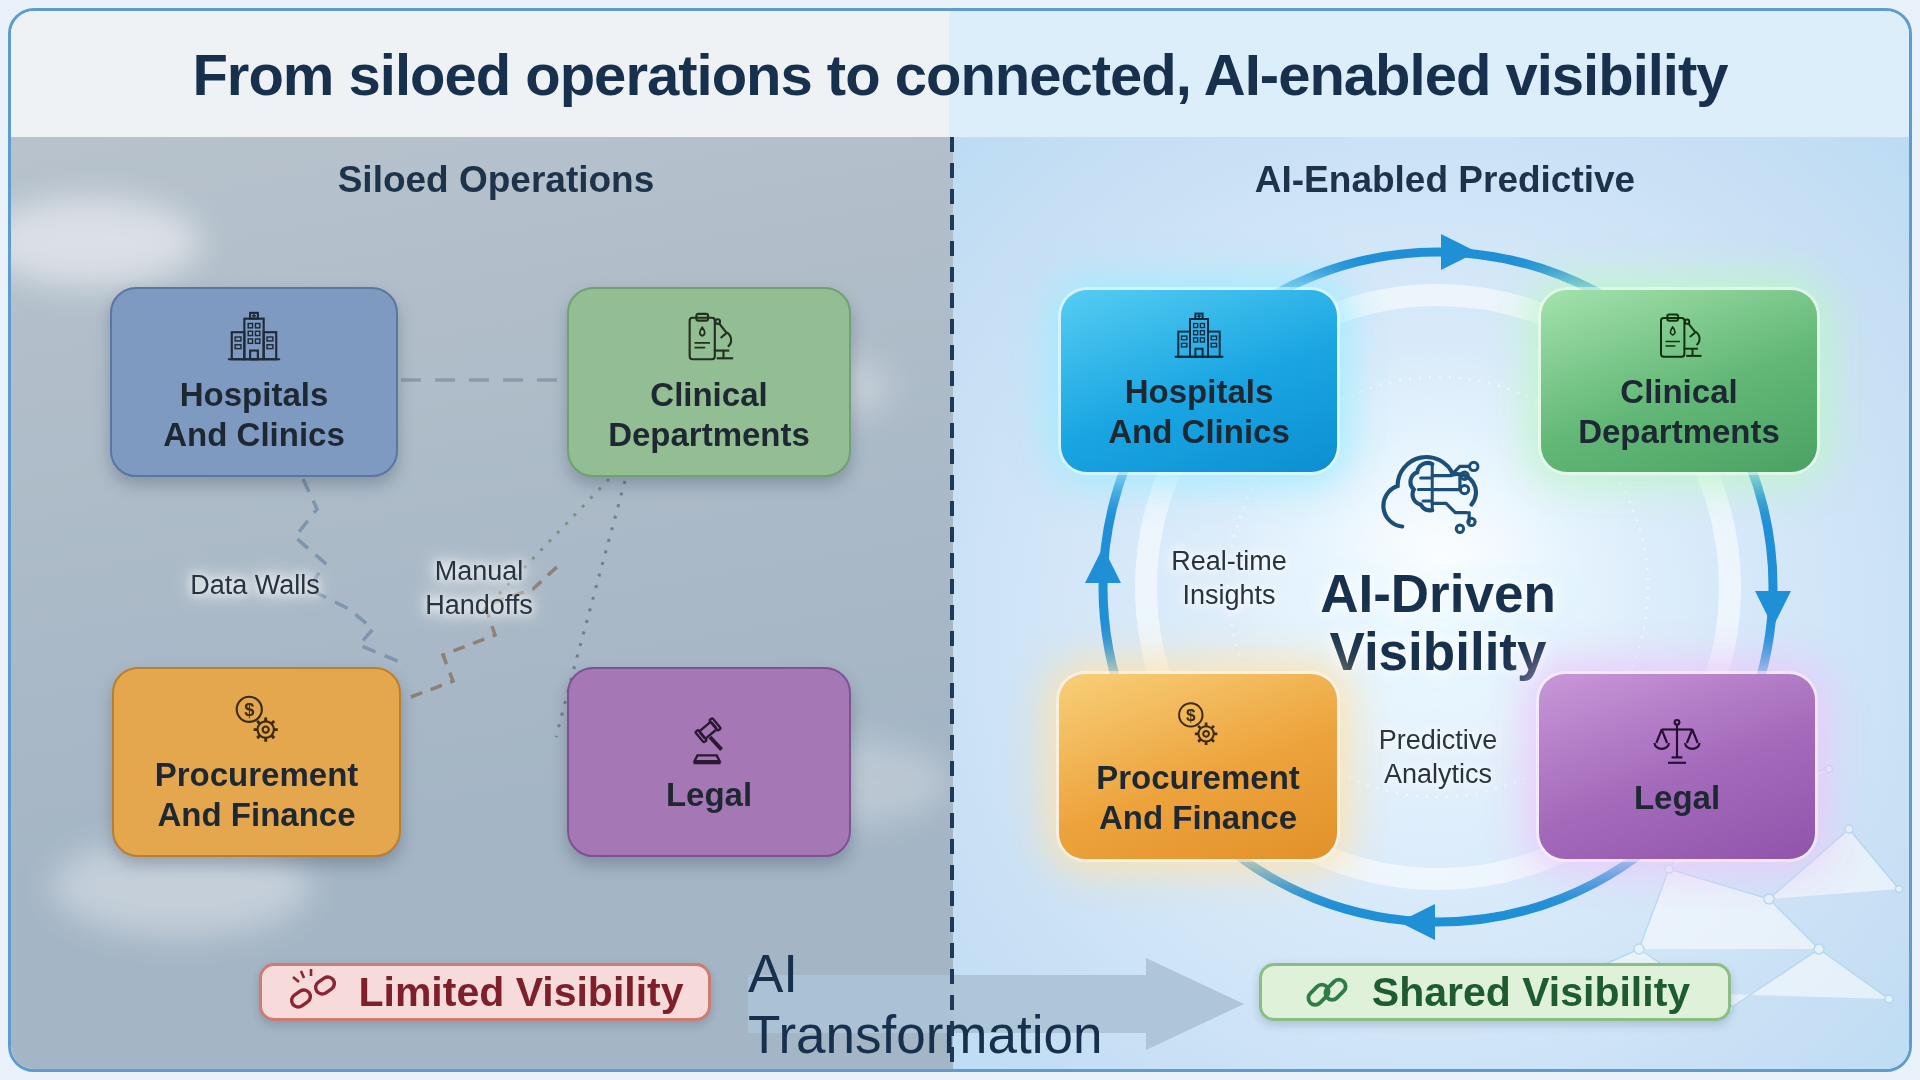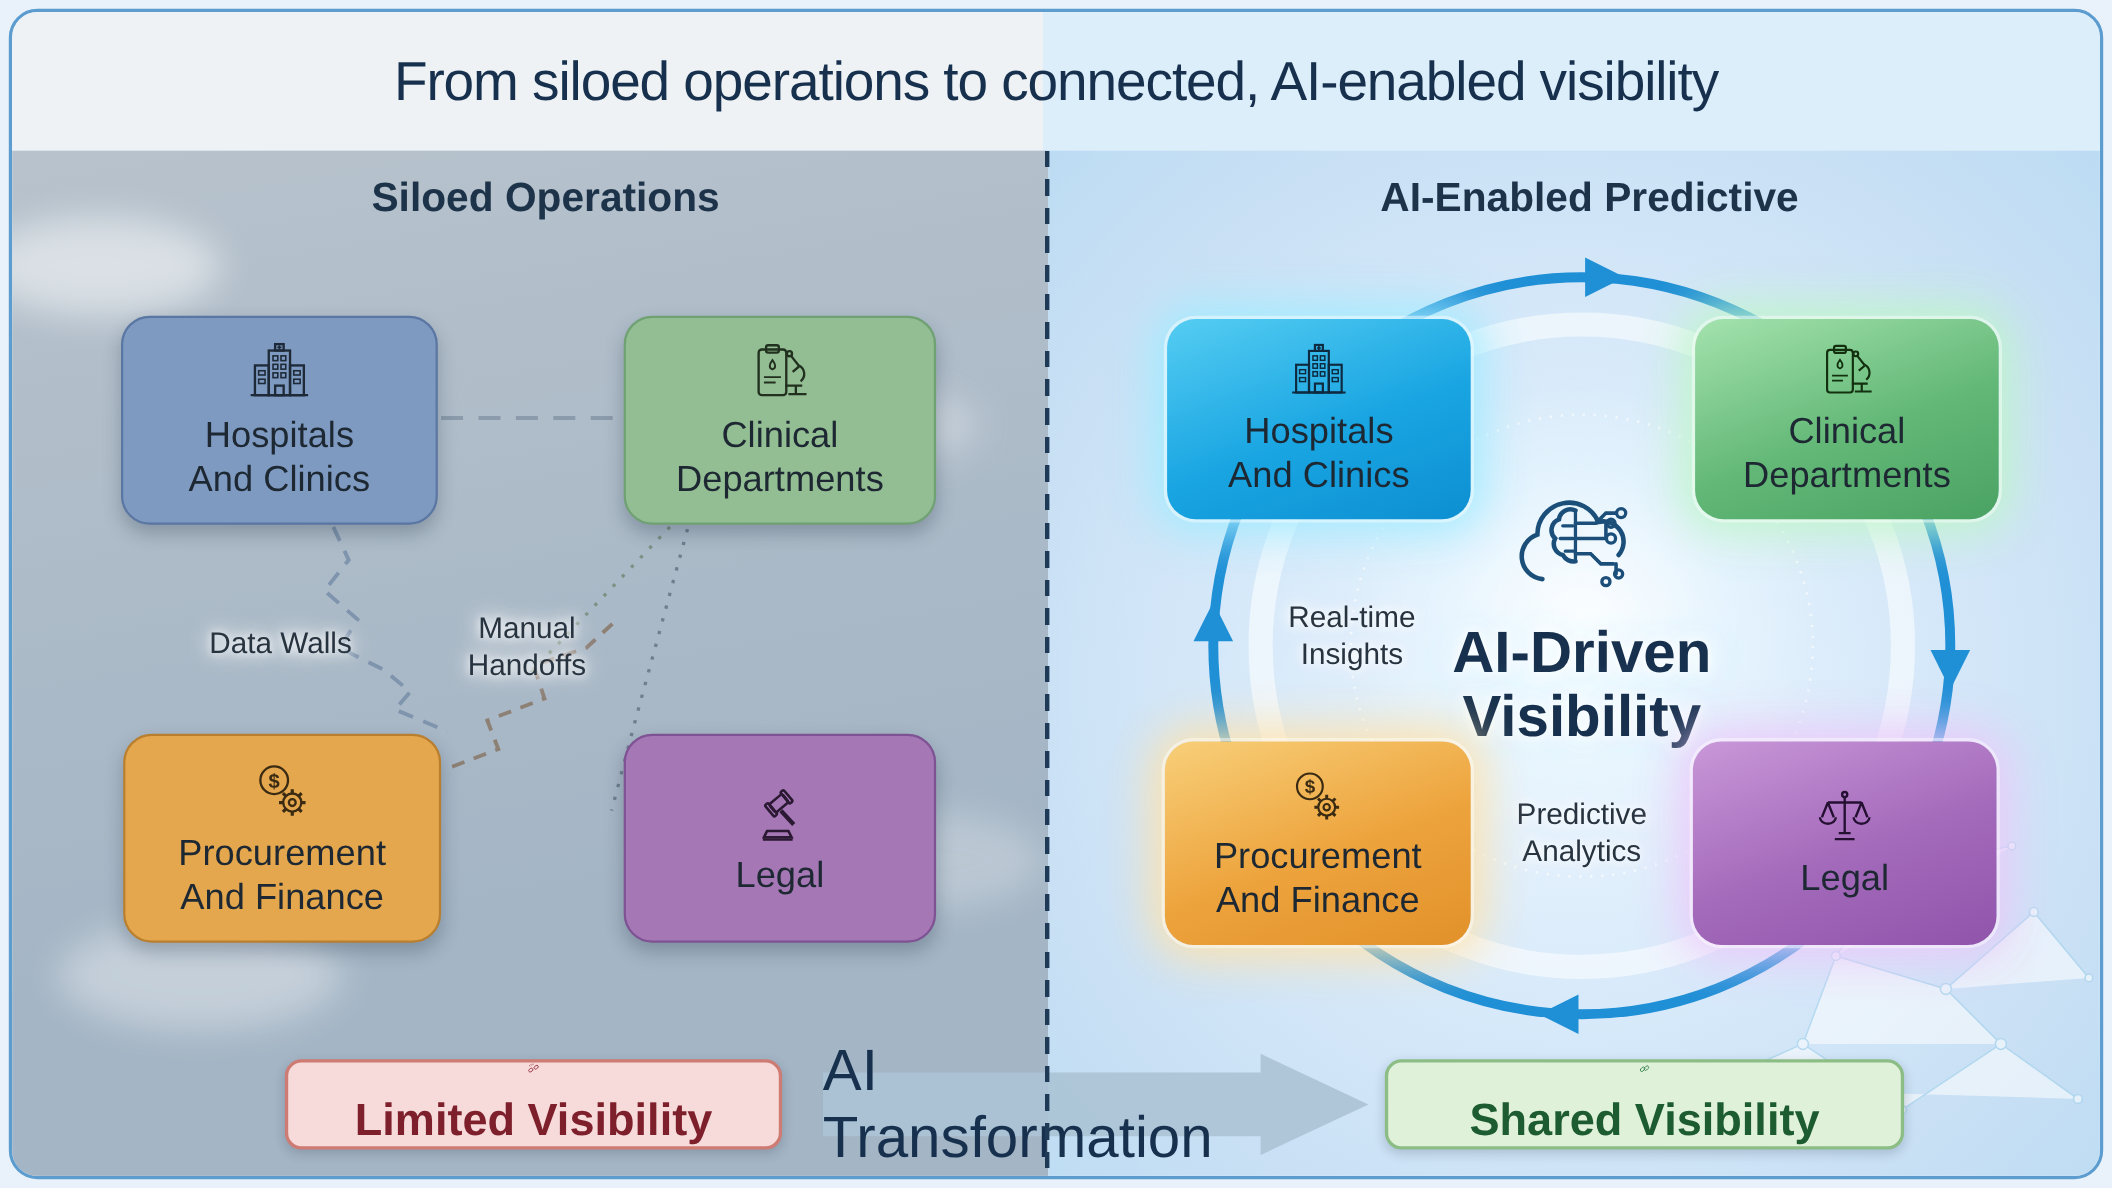--- a/index.html
+++ b/index.html
@@ -13,39 +13,39 @@
     --purple-muted:#a577b5; --purple-muted-br:#7e5293;
     --arrow-blue:#1f8fd6;
   }
   *{margin:0;padding:0;box-sizing:border-box}
   html,body{width:1920px;height:1080px;overflow:hidden;background:#e9f2fa;
     font-family:"Liberation Sans","DejaVu Sans",sans-serif;}
   .frame{position:absolute;inset:8px;border:3px solid #5d9cce;border-radius:26px;
     overflow:hidden;background:#dceefb;box-shadow:0 0 0 6px rgba(255,255,255,.55) inset;}
   .title-band{position:relative;height:126px;display:flex;align-items:center;justify-content:center;
     background:linear-gradient(90deg,#eef2f5 0%,#eef2f5 49.4%,#ddeefb 49.4%,#ddeefb 100%);}
-  .main-title{font-size:50px;font-weight:400;letter-spacing:-1px;color:var(--navy);}
+  .main-title{font-size:58px;font-weight:700;letter-spacing:-1px;color:var(--navy);}
   .content{position:relative;height:932px;}
 
   
   .panel{position:absolute;top:0;bottom:0;overflow:hidden;}
   .left-panel{left:0;width:942px;background:linear-gradient(170deg,var(--left-bg1),var(--left-bg2) 70%);}
   .right-panel{left:942px;right:0;background:radial-gradient(ellipse at 50% 52%,var(--right-bg1) 0%,#d8eafa 42%,var(--right-bg2) 80%,#bcdcf3 100%);}
   .divider{position:absolute;top:0;bottom:0;left:939px;width:4px;z-index:6;
     background:repeating-linear-gradient(180deg,#1f3a57 0 15px,transparent 15px 26px);}
   .panel-header{position:absolute;top:22px;left:0;right:0;text-align:center;
     font-size:37px;font-weight:600;color:#1d3349;z-index:4;margin-left:28px;}
 
   .cloud{position:absolute;background:rgba(255,255,255,.5);border-radius:50%;filter:blur(16px);}
 
   
   .box{position:absolute;border-radius:26px;display:flex;flex-direction:column;
     align-items:center;justify-content:center;gap:8px;z-index:3;
     box-shadow:0 8px 16px rgba(20,35,55,.25);}
-  .box-label{font-size:33px;line-height:1.2;font-weight:400;color:var(--ink);
+  .box-label{font-size:33px;line-height:1.2;font-weight:700;color:var(--ink);
     text-align:center;white-space:pre-line;}
   .box svg{display:block;}
   .b-blue{background:var(--blue-muted);border:2px solid var(--blue-muted-br);}
   .b-green{background:var(--green-muted);border:2px solid var(--green-muted-br);}
   .b-orange{background:var(--orange-muted);border:2px solid var(--orange-muted-br);}
   .b-purple{background:var(--purple-muted);border:2px solid var(--purple-muted-br);}
 
   .g-blue{background:linear-gradient(160deg,#55cdf2 0%,#19a5e2 55%,#0d8fd2 100%);
     box-shadow:0 0 0 3px rgba(255,255,255,.45),0 0 42px 12px rgba(160,235,255,.95);}
   .g-green{background:linear-gradient(160deg,#a4e2ad 0%,#63b877 55%,#4aa262 100%);
@@ -54,23 +54,23 @@
     box-shadow:0 0 0 3px rgba(255,255,255,.45),0 0 42px 12px rgba(255,225,170,.95);}
   .g-purple{background:linear-gradient(160deg,#c997d8 0%,#a369ba 55%,#9055ab 100%);
     box-shadow:0 0 0 3px rgba(255,255,255,.45),0 0 42px 12px rgba(235,200,250,.95);}
 
   
   .glow-label{position:absolute;width:220px;text-align:center;font-size:27px;line-height:1.25;
     font-weight:500;color:#27333f;white-space:pre-line;z-index:2;
     text-shadow:0 0 8px #fff,0 0 16px #fff,0 0 26px rgba(255,255,255,.95);}
 
   
-  .badge{position:absolute;height:82px;border-radius:15px;display:flex;align-items:center;
+  .badge{position:absolute;height:58px;border-radius:15px;display:flex;align-items:center;
     justify-content:center;gap:18px;z-index:5;font-size:41px;font-weight:700;
-    box-shadow:0 4px 10px rgba(20,35,55,.18);flex-direction:column;}
+    box-shadow:0 4px 10px rgba(20,35,55,.18);}
   .badge-red{background:#f7dada;border:3px solid #cd7b73;color:#7e1f2c;}
   .badge-green{background:#e0f1da;border:3px solid #8cbd85;color:#1d5c31;}
 
   
   .transform-arrow{position:absolute;left:737px;top:821px;width:496px;height:92px;z-index:5;}
   .arrow-shape{position:absolute;inset:0;background:rgba(171,195,213,.92);
     clip-path:polygon(0 17px,398px 17px,398px 0,496px 46px,398px 92px,398px 75px,0 75px);}
   .arrow-text{position:absolute;left:0;top:0;width:410px;height:92px;display:flex;
     align-items:center;justify-content:center;font-size:53px;font-weight:400;color:var(--navy);}
 

